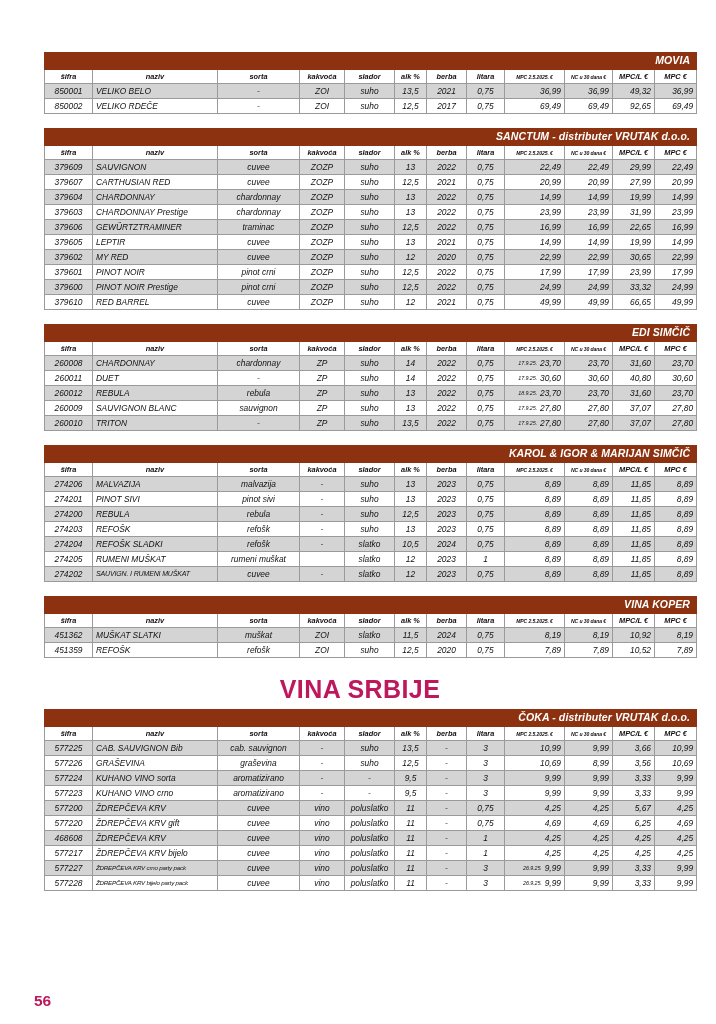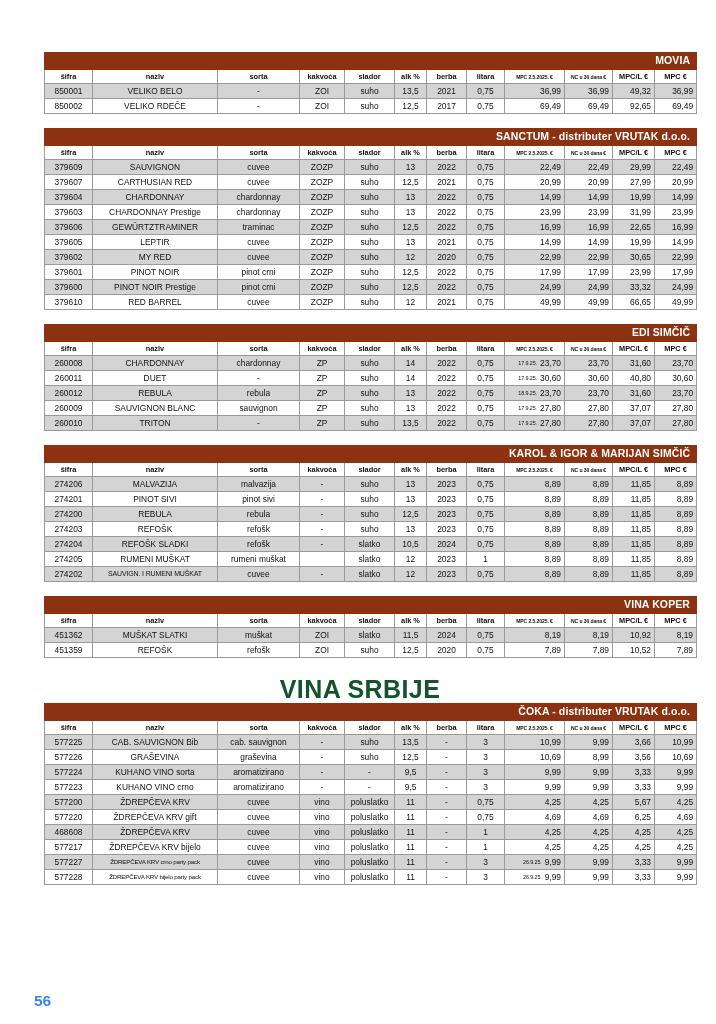--- a/index.html
+++ b/index.html
@@ -14,20 +14,21 @@
   }
   .page { position:absolute; left:0; top:0; width:716px; height:1024px; }
 
   .tables-area { position:absolute; left:44px; top:52px; width:632px; }
 
   table.pricelist {
     width:632px;
     border-collapse:collapse;
     table-layout:fixed;
     margin-bottom:14px;
+    font-style:italic;
   }
   table.pricelist td, table.pricelist th {
     border:1px solid #9a9a9a;
     padding:0;
     font-weight:normal;
   }
 
   
   tr.brand-row td {
     background:#8C3211;
@@ -60,54 +61,54 @@
     font-size:8.4px;
     height:15px;
     line-height:12px;
     padding:1px 3px;
     color:#111;
   }
   tr.data-row.shaded td { background:#D4D4D4; }
   tr.data-row.plain td  { background:#ffffff; }
 
   td.c  { text-align:center; }
-  td.l  { text-align:center;  padding-left:5px; }
+  td.l  { text-align:left;  padding-left:5px; }
   td.r  { text-align:right; padding-right:5px; }
 
   td.naziv.squeeze { font-size:7.0px; letter-spacing:-0.15px; }
   td.naziv.squeeze2 { font-size:6.2px; letter-spacing:-0.2px; }
   td.sifra { font-size:8.4px; }
 
   
   td.mpcdate { text-align:right; padding-right:4px; white-space:nowrap; }
   td.mpcdate .stamp {
     font-size:5.4px;
     margin-right:3px;
     vertical-align:1px;
     letter-spacing:-0.1px;
   }
   td.mpcdate .amt { font-size:8.4px; }
 
   
   .section-title {
     text-align:center;
-    color:#14532d;
+    color:#be185d;
     font-size:25px;
     font-weight:bold;
     letter-spacing:0.4px;
     margin:32px 0 26px 0;
   }
 
   .page-number {
     position:absolute;
     left:34px;
     bottom:14px;
     font-size:15.5px;
     font-weight:bold;
-    color:#3b82f6;
+    color:#be185d;
   }
 
   
   col.w-sifra   { width:48px; }
   col.w-naziv   { width:125px; }
   col.w-sorta   { width:82px; }
   col.w-kakvoca { width:45px; }
   col.w-slador  { width:50px; }
   col.w-alk     { width:32px; }
   col.w-berba   { width:40px; }
@@ -658,21 +659,21 @@
             <td class="r">7,89</td>
             <td class="r">10,52</td>
             <td class="r">7,89</td>
           </tr>
         </tbody>
       </table>
     </div>
 
   <div class="section-title" id="sec-title" style="position: absolute; left: 44px; top: 675px; width: 632px; margin: 0px;">VINA SRBIJE</div>
 
-  <div class="tables-area" style="position: absolute; margin: 6px auto; left: 44px; top: 697px; width: 632px;" id="area-serbia">
+  <div class="tables-area" style="position: absolute; margin: 12px auto; left: 44px; top: 697px; width: 632px;" id="area-serbia">
       <table class="pricelist">
         <colgroup>
           <col class="w-sifra">
           <col class="w-naziv">
           <col class="w-sorta">
           <col class="w-kakvoca">
           <col class="w-slador">
           <col class="w-alk">
           <col class="w-berba">
           <col class="w-litara">

